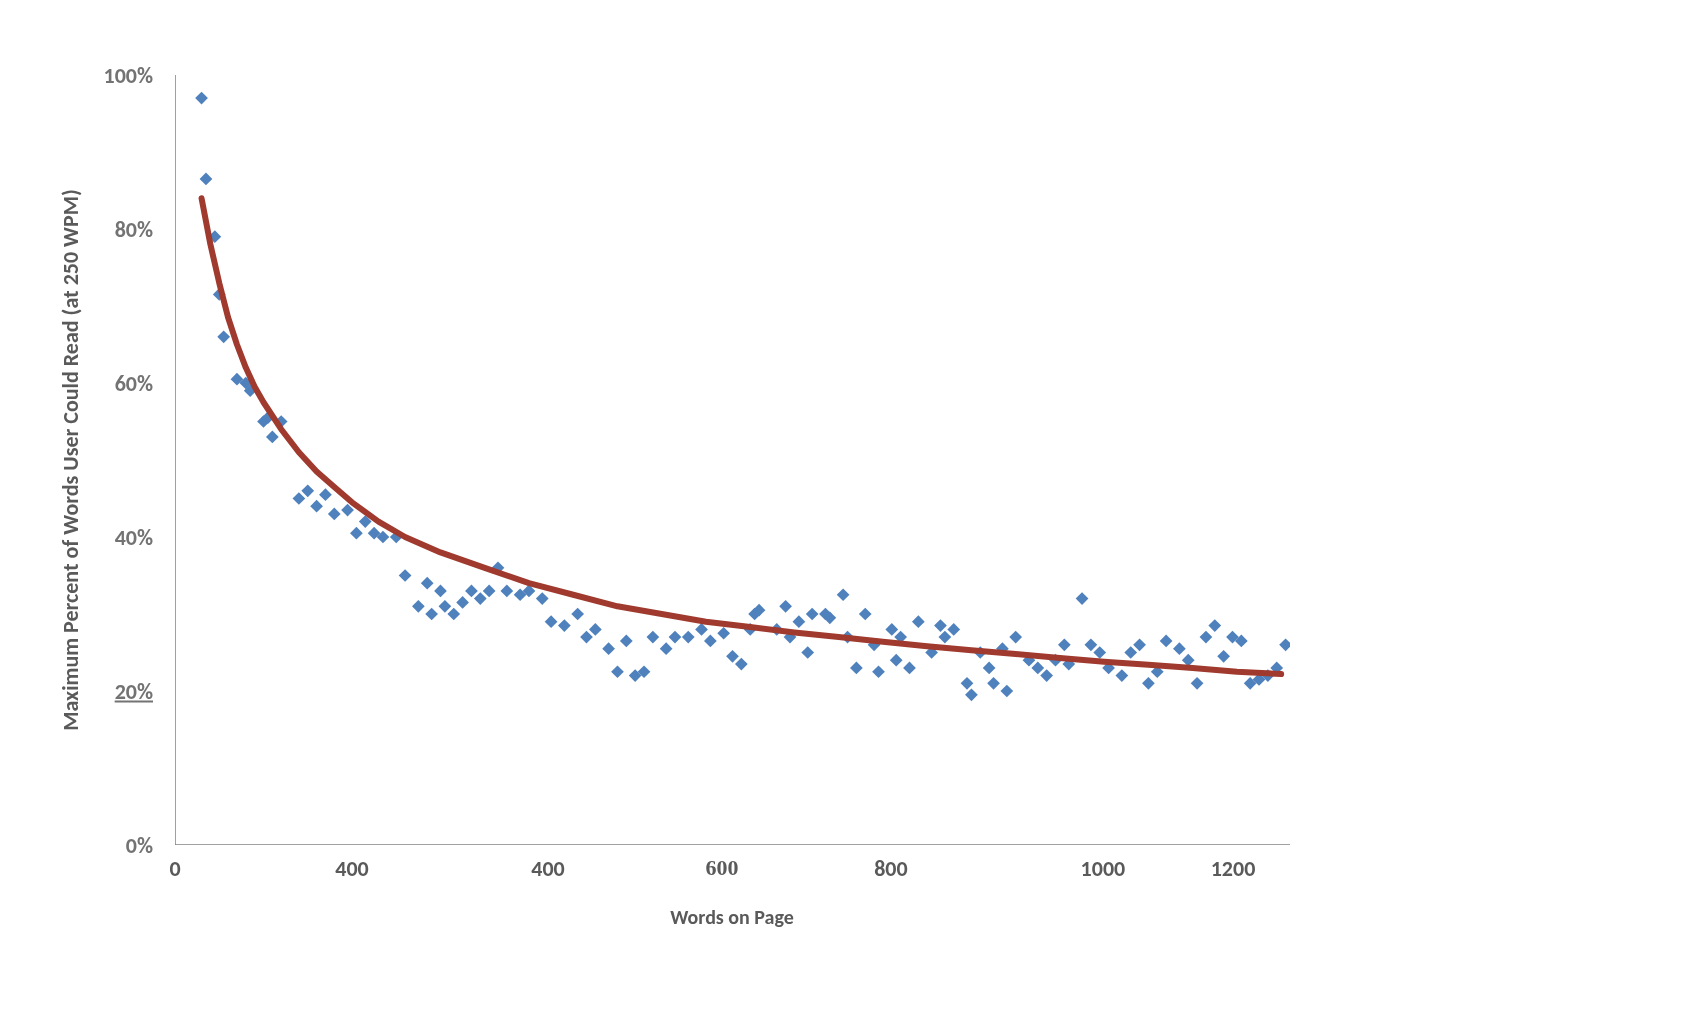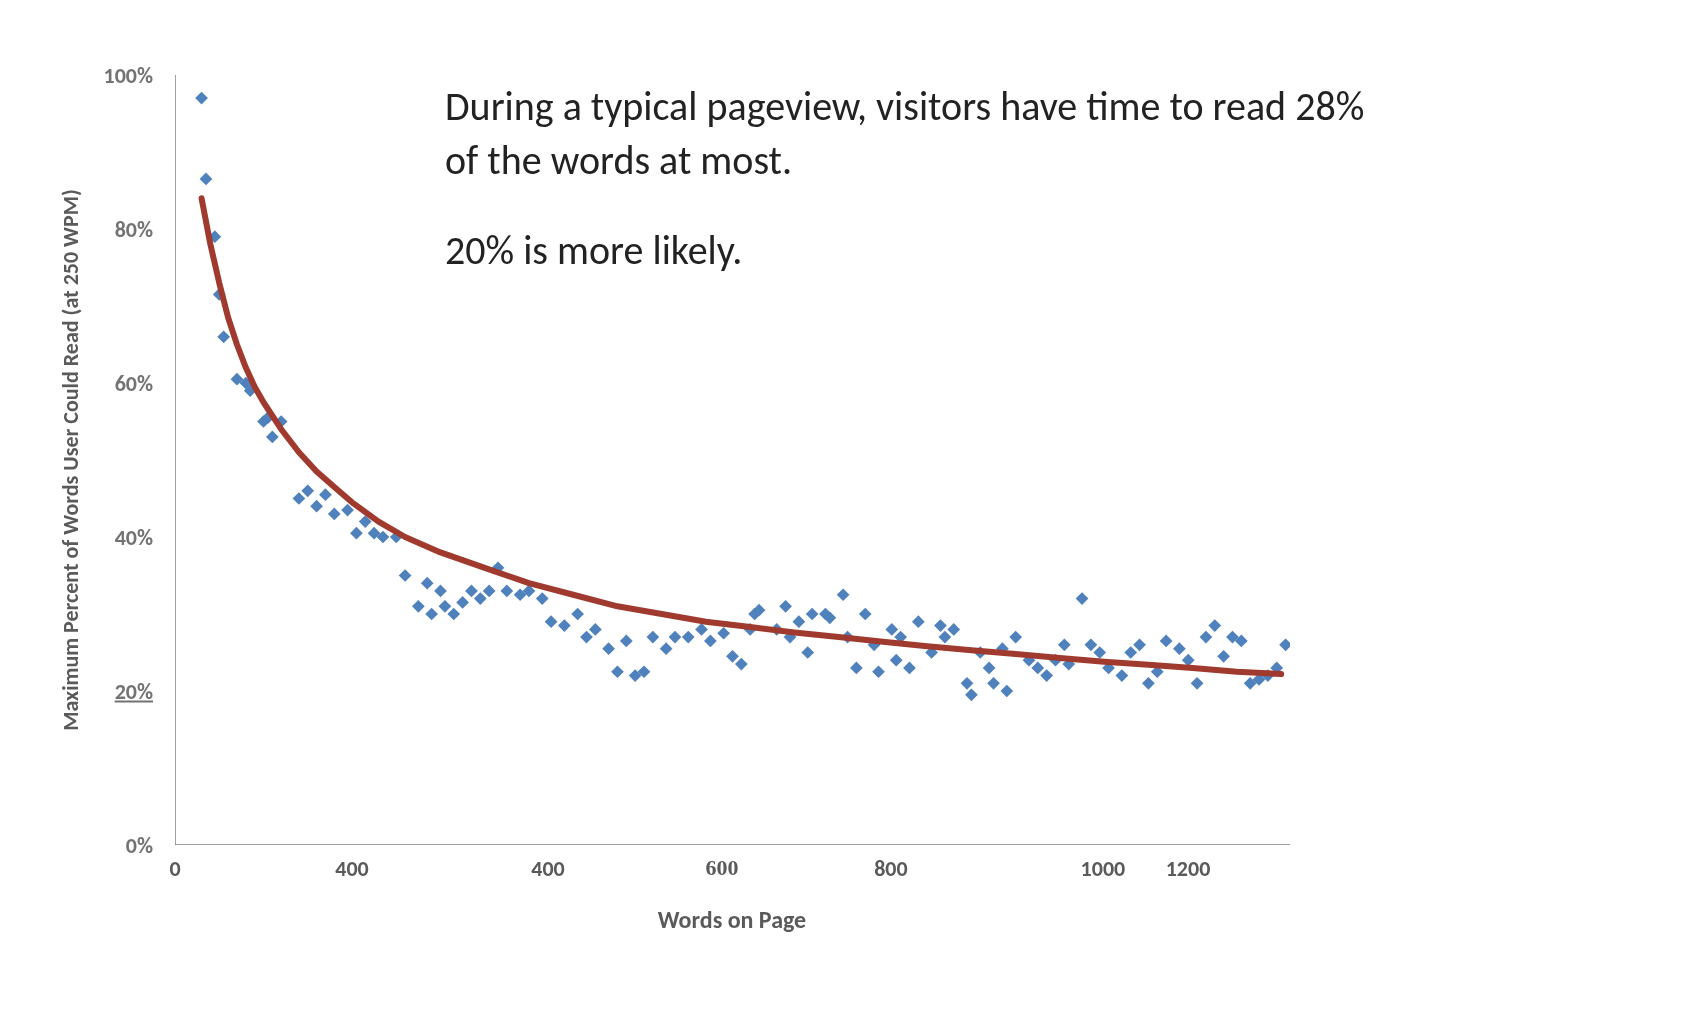--- a/index.html
+++ b/index.html
@@ -2,37 +2,33 @@
 <html><head>
 <meta charset="utf-8">
 <style>
   html,body{margin:0;padding:0;background:#fff;font-family:Calibri,Arial,sans-serif;}
   .stage{position:relative;width:1690px;height:1018px;}
   .plot{position:absolute;left:175px;top:75px;width:1115px;height:770px;}
   .plot-inner{position:absolute;left:0;top:0;right:0;bottom:0;}
   .ytick{position:absolute;right:100%;margin-right:22px;transform:translateY(-50%);font-size:22px;color:#737373;font-weight:600;}
   .xtick{position:absolute;top:100%;margin-top:10px;transform:translateX(-50%);font-size:22px;color:#5a5a5a;font-weight:600;}
   .ylabel{position:absolute;left:70px;top:460px;transform:translate(-50%,-50%) rotate(-90deg);font-size:22px;color:#5a5a5a;font-weight:700;white-space:nowrap;}
-  .xlabel{position:absolute;left:732px;top:905px;transform:translateX(-50%);font-size:24px;color:#5a5a5a;font-weight:700;}
+  .xlabel{position:absolute;left:732px;top:905px;transform:translateX(-50%);font-size:20px;color:#5a5a5a;font-weight:700;}
   .annot{position:absolute;left:445px;top:80px;width:940px;font-size:40px;color:#222;line-height:1.35;}
   .annot p{margin:0 0 36px 0;}
   .tickline{stroke:#808080;stroke-width:1.5;}
 </style>
 </head>
 <body>
 
 <div class="stage">
 
   <div class="ylabel">Maximum Percent of Words User Could Read (at 250 WPM)</div>
   <div class="xlabel">Words on Page</div>
 
-  <div class="annot">
-    <p>During a typical pageview, visitors have time to read 28% of the words at most.</p>
-    <p>20% is more likely.</p>
-  </div>
 
   <div class="plot">
     <svg class="plot-inner" id="plot-svg" width="1115" height="770" viewBox="0 0 1115 770">
         <line x1="-8" x2="0" y1="770" y2="770" class="tickline"></line>
         <line x1="-8" x2="0" y1="616" y2="616" class="tickline"></line>
         <line x1="-8" x2="0" y1="462" y2="462" class="tickline"></line>
         <line x1="-8" x2="0" y1="308" y2="308" class="tickline"></line>
         <line x1="-8" x2="0" y1="154" y2="154" class="tickline"></line>
         <line x1="-8" x2="0" y1="0" y2="0" class="tickline"></line>
         <line x1="0" x2="0" y1="770" y2="778" class="tickline"></line>
@@ -417,17 +413,17 @@
         <div class="ytick" style="top: 154px;">80%</div>
         <div class="ytick" style="top: 0px;">100%</div>
       </div>
     <div id="xticks">
         <div class="xtick" style="left: 0px;">0</div>
         <div class="xtick" style="left: 176.984px;">400</div>
         <div class="xtick" style="left: 373px;">400</div>
         <div class="xtick" style="left: 547px; font-family: Liberation Serif, serif;">600</div>
         <div class="xtick" style="left: 707.937px; margin-left: 8px;">800</div>
         <div class="xtick" style="left: 884.921px; margin-left: 43px;">1000</div>
-        <div class="xtick" style="left: 1013px; text-align: right;">1200</div>
+        <div class="xtick" style="left: 1058px; text-align: right;">1200</div>
       </div>
   </div>
 
 </div>
 
 </body></html>

